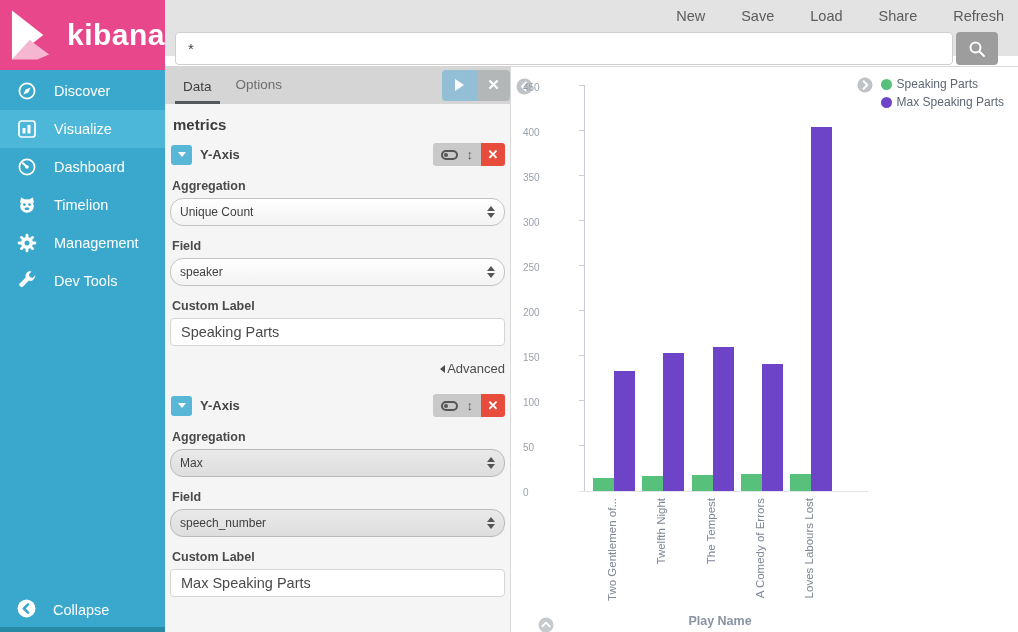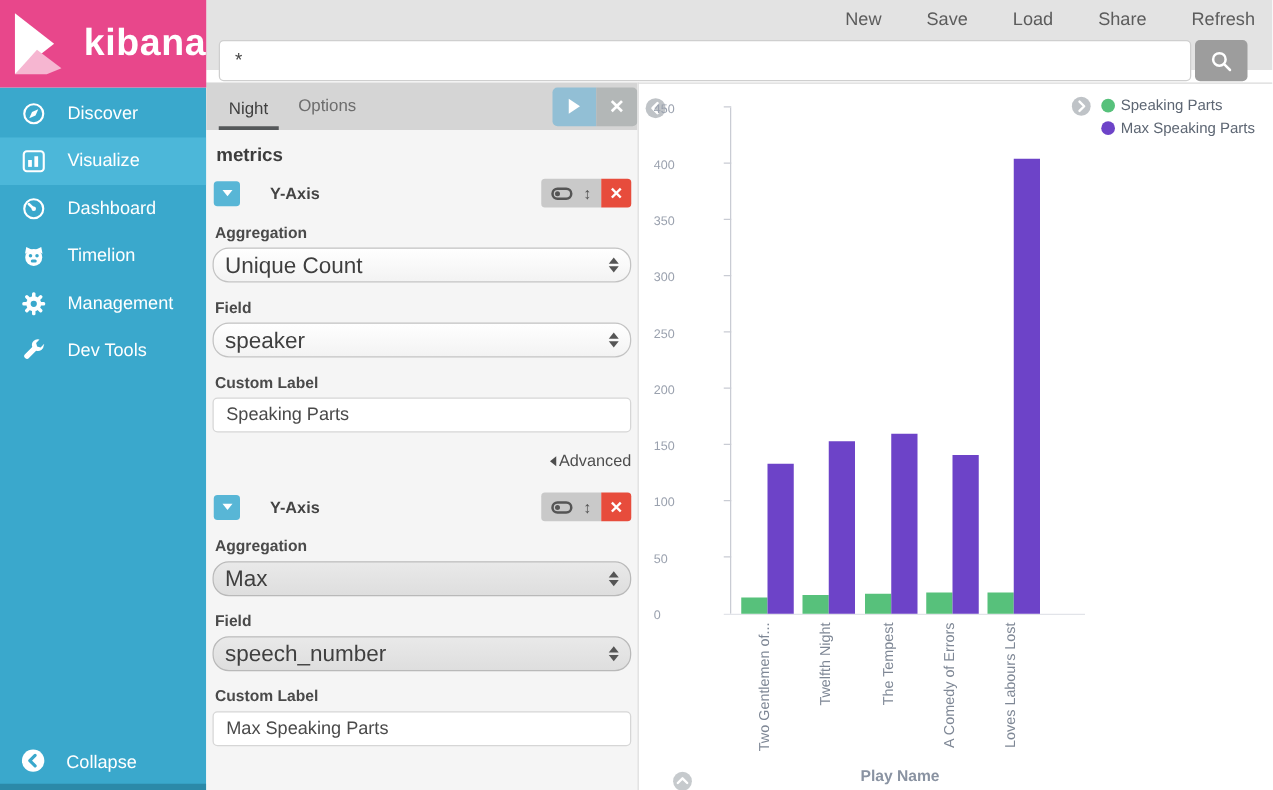--- a/index.html
+++ b/index.html
@@ -41,38 +41,38 @@
   .tab.active { color:#3f3f3f; border-bottom:3px solid #55585a; line-height:41px; }
   .tab-actions { margin-left:auto; display:flex; height:31px; }
   .play-btn { width:35px; background:#92bfd5; border:none; border-radius:4px 0 0 4px; cursor:pointer;
               display:flex; align-items:center; justify-content:center; }
   .play-tri { width:0; height:0; border-left:9px solid #fff; border-top:6px solid transparent;
               border-bottom:6px solid transparent; }
   .close-btn { width:33px; background:#b3b7b7; border:none; border-radius:0 4px 4px 0; cursor:pointer;
                color:#fff; font-size:15px; font-weight:bold; }
   .form { padding:8px 5px 0 5px; }
   .metrics-heading { font-size:15px; font-weight:bold; color:#3d3d3d; margin:4px 0 10px 3px; }
-  .agg-header { display:flex; align-items:center; gap:24px; margin:2px 0 0 1px; }
+  .agg-header { display:flex; align-items:center; gap:8px; margin:2px 0 0 1px; }
   .agg-chevron { width:21px; height:20px; background:#58b6d6; border:none; border-radius:3px;
                  display:flex; align-items:center; justify-content:center; cursor:pointer; }
   .caret-down { width:0; height:0; border-top:5px solid #fff; border-left:4px solid transparent;
                 border-right:4px solid transparent; }
   .agg-title { font-size:13px; font-weight:bold; color:#444; }
   .agg-controls { margin-left:auto; display:flex; }
   .ctl-group { background:#c9c9c9; border-radius:3px 0 0 3px; height:23px; display:flex;
                align-items:center; gap:9px; padding:0 8px; }
   .tgl { width:17px; height:10px; border:2px solid #555; border-radius:6px; position:relative; cursor:pointer; }
   .tgl::after { content:''; position:absolute; left:1px; top:1px; width:4px; height:4px;
                 background:#555; border-radius:50%; }
   .updown-glyph { color:#555; font-size:13px; cursor:pointer; line-height:1; }
   .remove-btn { width:24px; height:23px; background:#e74c3c; border:none; border-radius:0 3px 3px 0;
                 color:#fff; font-weight:bold; font-size:13px; cursor:pointer; line-height:1; }
   .fld-label { font-size:12.5px; font-weight:bold; color:#4a4a4a; margin:13px 0 5px 2px; }
   .sel { display:flex; align-items:center; height:28px; border:1px solid #c3c3c3; border-radius:13px;
-         background:linear-gradient(#ffffff,#f3f3f3); padding:0 9px; font-size:18px; color:#3f3f3f;
+         background:linear-gradient(#ffffff,#f3f3f3); padding:0 9px; font-size:12px; color:#3f3f3f;
          cursor:pointer; }
   .sel.gray { background:linear-gradient(#e9e9e9,#dedede); border-color:#b9b9b9; }
   .sel .arrows { margin-left:auto; display:flex; flex-direction:column; gap:2px; }
   .sel .arrows i { display:block; width:0; height:0; }
   .sel .arrows .up { border-bottom:5px solid #555; border-left:4px solid transparent; border-right:4px solid transparent; }
   .sel .arrows .dn { border-top:5px solid #555; border-left:4px solid transparent; border-right:4px solid transparent; }
   .txt-input { width:100%; height:28px; border:1px solid #d6d6d6; border-radius:4px; background:#fff;
                font-size:14.5px; color:#4a4a4a; padding:0 10px; font-family:inherit; }
   .advanced { margin-top:15px; text-align:right; font-size:13px; color:#4d4d4d; cursor:pointer;
               display:flex; justify-content:flex-end; align-items:center; gap:2px; }
@@ -205,21 +205,21 @@
         <circle cx="9" cy="9" r="8.5" fill="#fff"></circle>
         <polyline points="10.5,5 6.5,9 10.5,13" fill="none" stroke="#3aa8cc" stroke-width="2.4" stroke-linecap="round" stroke-linejoin="round"></polyline>
       </svg></span>
     <span>Collapse</span>
   </div>
   <div class="side-bottom-strip"></div>
 </aside>
 
 <section class="editor">
   <div class="tabbar">
-    <span class="tab active">Night</span>
+    <span class="tab active">Data</span>
     <span class="tab">Options</span>
     <span class="tab-actions">
       <button class="play-btn">
           <span class="play-tri"></span>
         </button>
       <button class="close-btn">✕</button>
     </span>
   </div>
 
   <div class="form">

